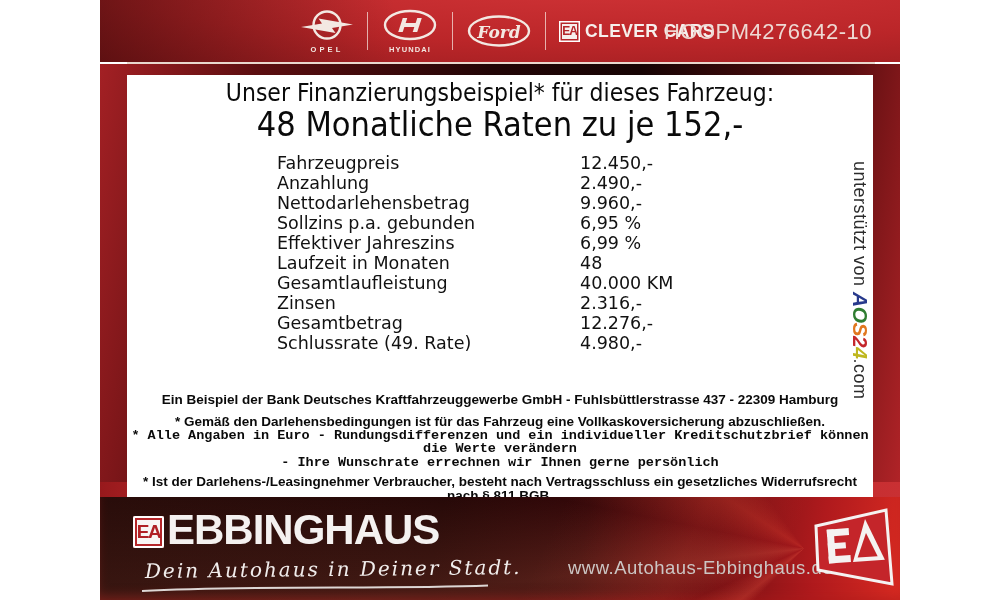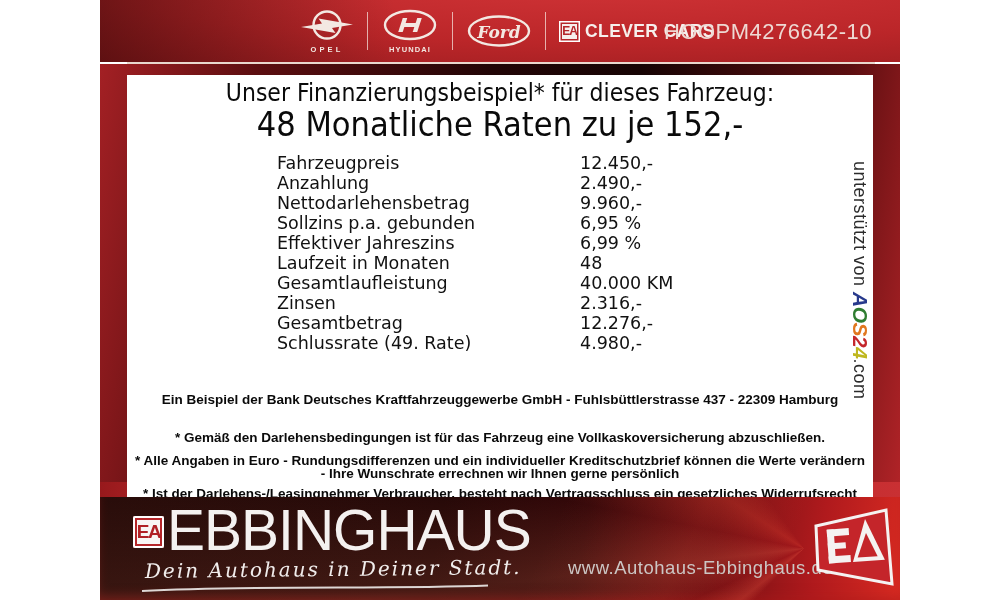--- a/index.html
+++ b/index.html
@@ -40,22 +40,22 @@
   }
   .sheet{background:#ffffff;height:452px;position:relative;overflow:hidden;text-align:center;color:#0a0a0a;}
   .title{margin-top:4px;font-family:"DejaVu Sans",sans-serif;font-size:25px;line-height:28px;transform:scaleX(.88);}
   .subtitle{font-family:"DejaVu Sans",sans-serif;font-size:34px;line-height:34px;transform:scaleX(.9);}
   .ftable{margin:12px 4px 0 150px;text-align:left;font-family:"DejaVu Sans",sans-serif;font-size:17.5px;color:#111;}
   .frow{display:flex;line-height:20px;}
   .frow .rl{width:303px;}
   .bank{margin-top:40px;font-weight:bold;font-size:13.5px;line-height:14px;}
   .fn{font-weight:bold;font-size:13.5px;}
   .fn div{line-height:13.5px;}
-  .fn1{margin-top:24px;}
-  .fn2{margin-top:9px;}
+  .fn1{margin-top:8px;}
+  .fn2{font-family:Liberation Mono, monospace;}
   .fn3{margin-top:6px;}
 
   
   .support{
     position:absolute;top:86px;right:1px;
     writing-mode:vertical-rl;text-orientation:mixed;
     font-size:18px;color:#2b2b2b;letter-spacing:.5px;white-space:nowrap;
   }
   .support .aos{font-weight:bold;font-style:italic;font-size:21px;letter-spacing:-.5px;}
 
@@ -75,21 +75,21 @@
                      rgba(255,140,100,.16) 19%, transparent 24%, rgba(255,90,60,.18) 30%, transparent 36%),
       linear-gradient(115deg, transparent 55%, rgba(255,70,50,.12) 72%, transparent 84%);
     pointer-events:none;
   }
   .ea-small{
     position:absolute;left:33px;top:19px;width:31px;height:32px;background:#f8f5f4;border-radius:2px;
     display:flex;align-items:center;justify-content:center;
     font-weight:bold;font-size:19px;letter-spacing:-1.5px;color:#b02025;
     box-shadow:inset 0 0 0 2px #fff, inset 0 0 0 4px #b5262a;
   }
-  .brand-name{position:absolute;left:67px;top:11px;font-size:57px;line-height:44px;font-weight:normal;letter-spacing:-1px;color:#f4f1f0;}
+  .brand-name{position:absolute;left:67px;top:11px;font-size:42px;line-height:44px;font-weight:bold;letter-spacing:-1px;color:#f4f1f0;}
   .slogan{
     position:absolute;left:45px;top:60px;white-space:nowrap;
     font-family:"DejaVu Serif",serif;font-style:italic;font-size:20px;letter-spacing:2px;color:#f1edec;
     transform:rotate(-.6deg);
   }
   .swoosh{position:absolute;left:40px;top:86px;}
   .website{position:absolute;left:468px;top:60px;font-size:18.5px;letter-spacing:.5px;color:#ccc6c4;}
   .ea-badge{position:absolute;right:2px;top:7px;}
 </style>
 </head>

